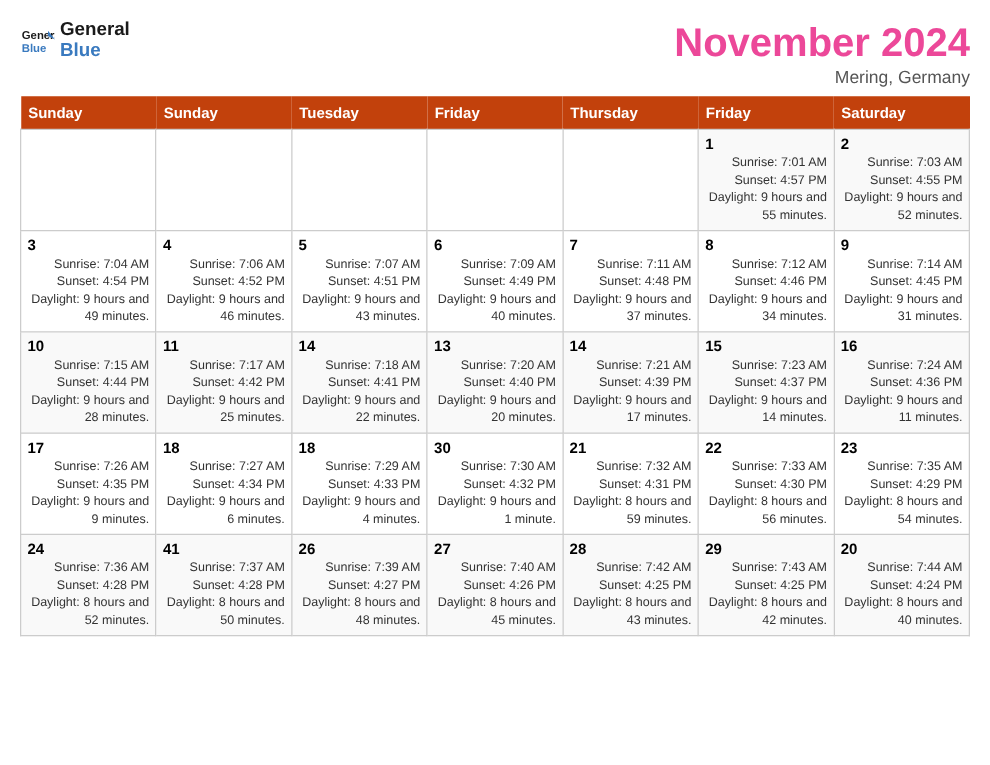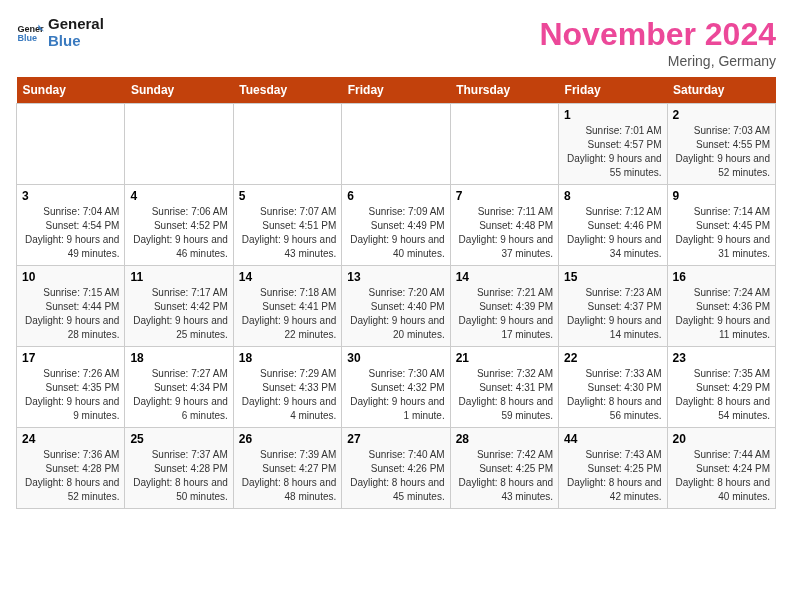--- a/index.html
+++ b/index.html
@@ -216,37 +216,37 @@
           <span class="day-num">23</span>
           <div class="day-info">Sunrise: 7:35 AM<br>Sunset: 4:29 PM<br>Daylight: 8 hours and 54 minutes.</div>
         </td>
       </tr>
       <tr>
         <td>
           <span class="day-num">24</span>
           <div class="day-info">Sunrise: 7:36 AM<br>Sunset: 4:28 PM<br>Daylight: 8 hours and 52 minutes.</div>
         </td>
         <td>
-          <span class="day-num">25</span>
+          <span class="day-num">41</span>
           <div class="day-info">Sunrise: 7:37 AM<br>Sunset: 4:28 PM<br>Daylight: 8 hours and 50 minutes.</div>
         </td>
         <td>
           <span class="day-num">26</span>
           <div class="day-info">Sunrise: 7:39 AM<br>Sunset: 4:27 PM<br>Daylight: 8 hours and 48 minutes.</div>
         </td>
         <td>
           <span class="day-num">27</span>
           <div class="day-info">Sunrise: 7:40 AM<br>Sunset: 4:26 PM<br>Daylight: 8 hours and 45 minutes.</div>
         </td>
         <td>
           <span class="day-num">28</span>
           <div class="day-info">Sunrise: 7:42 AM<br>Sunset: 4:25 PM<br>Daylight: 8 hours and 43 minutes.</div>
         </td>
         <td>
-          <span class="day-num">44</span>
+          <span class="day-num">29</span>
           <div class="day-info">Sunrise: 7:43 AM<br>Sunset: 4:25 PM<br>Daylight: 8 hours and 42 minutes.</div>
         </td>
         <td>
           <span class="day-num">20</span>
           <div class="day-info">Sunrise: 7:44 AM<br>Sunset: 4:24 PM<br>Daylight: 8 hours and 40 minutes.</div>
         </td>
       </tr>
     </tbody>
 </table>
 

